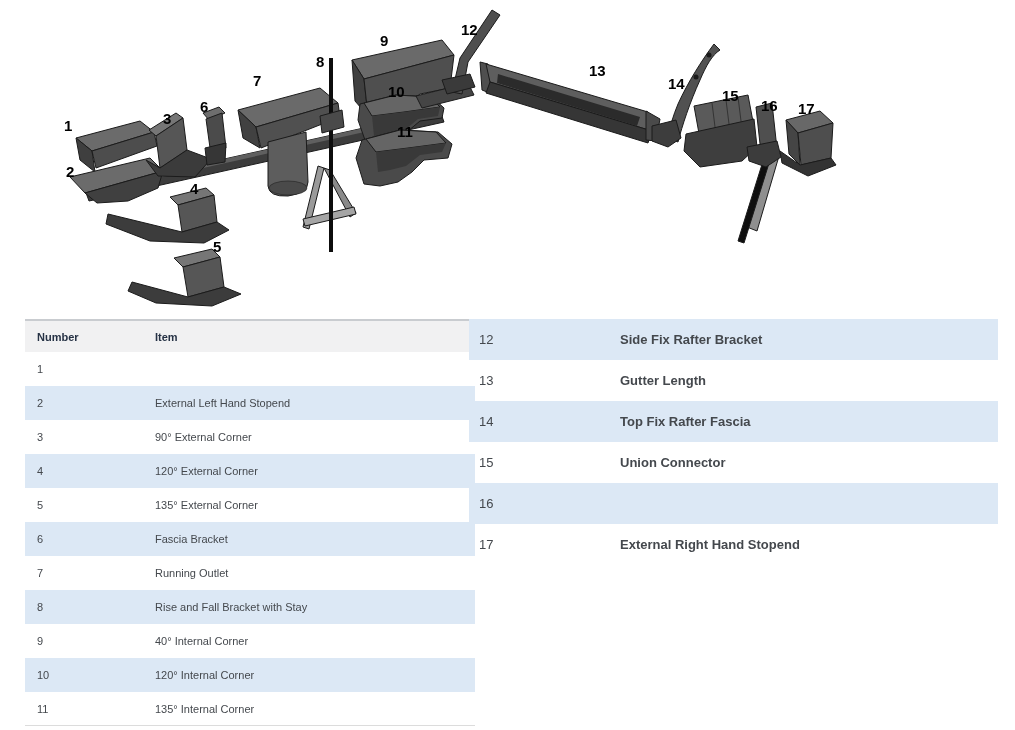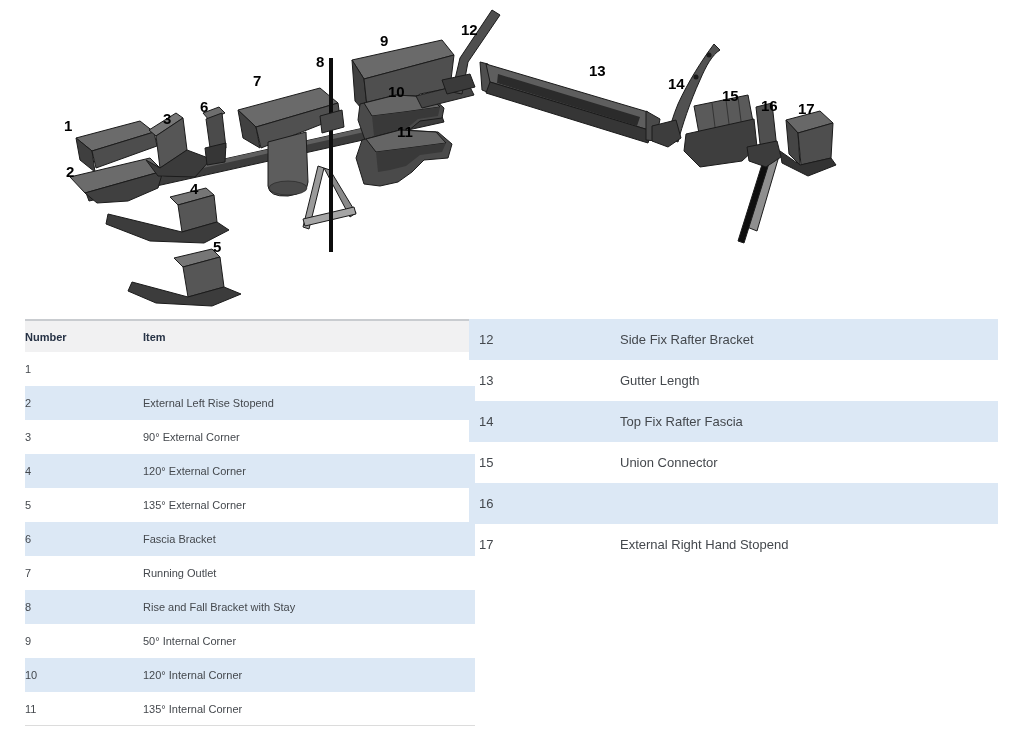--- a/index.html
+++ b/index.html
@@ -13,24 +13,24 @@
   .parts-table{position:absolute;box-sizing:border-box;}
   .tbl-left{left:25px;top:319px;width:450px;}
   .tbl-right{left:469px;top:319px;width:529px;}
   .thead{display:flex;align-items:center;height:31px;background:var(--header-bg,#f1f1f2);
          border-top:2px solid #c9ccd0;color:#263245;font-weight:bold;font-size:11px;}
   .row{display:flex;align-items:center;box-sizing:border-box;}
   .tbl-left .row{height:34px;font-size:11px;color:#44484d;}
   .tbl-right .row{height:41px;font-size:13px;color:#44484d;}
   .row.alt{background:var(--row-highlight,#dce8f5);}
   .tbl-left .row:last-child{border-bottom:1px solid #dcdcdc;}
-  .tbl-left .cell.num{width:118px;flex:none;}
+  .tbl-left .cell.num{width:118px;padding-left:12px;flex:none;}
   .tbl-left .cell.item{flex:1;}
   .tbl-right .cell.num{width:141px;padding-left:10px;flex:none;}
-  .tbl-right .cell.item{flex:1;}
+  .tbl-right .cell.item{flex:1;font-weight:bold;}
 </style>
 </head>
 <body>
 
 <div class="stage">
 
   <svg class="diagram" width="1015" height="315" viewBox="0 0 1015 315">
 
     <g>
       <polygon class="p" points="85,190 440,111 444,122 89,201" fill="#3c3c3c"></polygon>
@@ -173,21 +173,21 @@
   <div class="parts-table tbl-left">
     <div class="thead">
       <div class="cell num">Number</div>
       <div class="cell item">Item</div>
     </div>
     <div class="row">
       <div class="cell num">1</div>
     </div>
     <div class="row alt">
       <div class="cell num">2</div>
-      <div class="cell item">External Left Rise Stopend</div>
+      <div class="cell item">External Left Hand Stopend</div>
     </div>
     <div class="row">
       <div class="cell num">3</div>
       <div class="cell item">90° External Corner</div>
     </div>
     <div class="row alt">
       <div class="cell num">4</div>
       <div class="cell item">120° External Corner</div>
     </div>
     <div class="row">
@@ -201,21 +201,21 @@
     <div class="row">
       <div class="cell num">7</div>
       <div class="cell item">Running Outlet</div>
     </div>
     <div class="row alt">
       <div class="cell num">8</div>
       <div class="cell item">Rise and Fall Bracket with Stay</div>
     </div>
     <div class="row">
       <div class="cell num">9</div>
-      <div class="cell item">50° Internal Corner</div>
+      <div class="cell item">40° Internal Corner</div>
     </div>
     <div class="row alt">
       <div class="cell num">10</div>
       <div class="cell item">120° Internal Corner</div>
     </div>
     <div class="row">
       <div class="cell num">11</div>
       <div class="cell item">135° Internal Corner</div>
     </div>
   </div>

